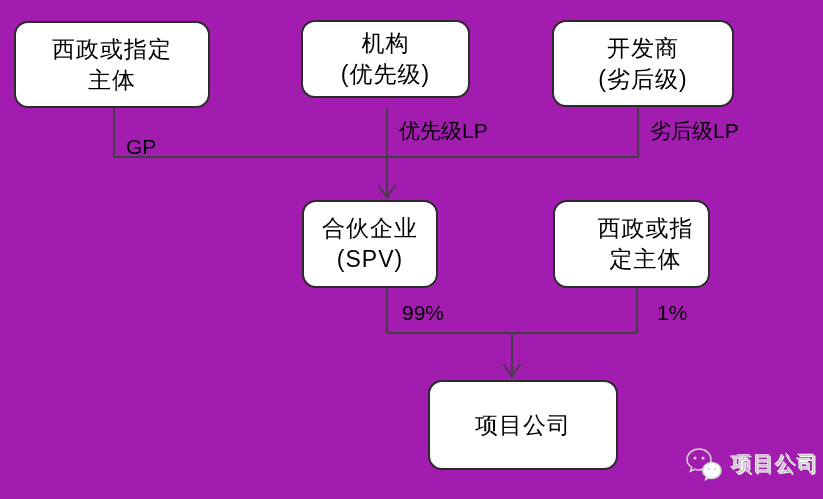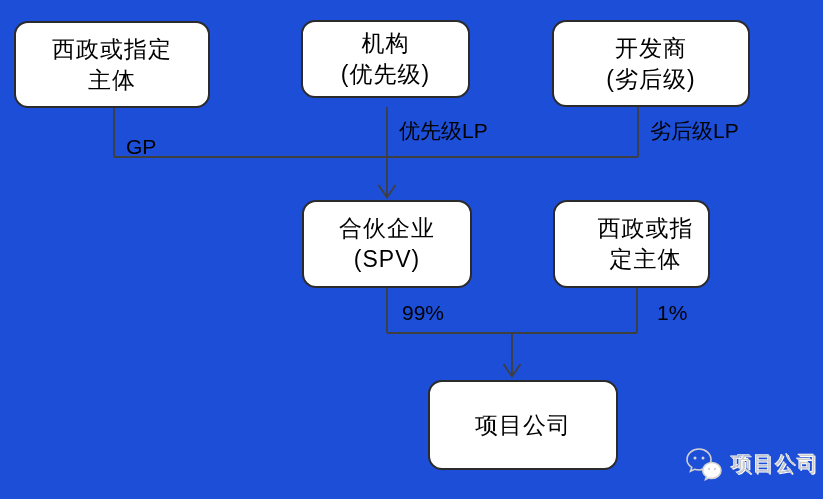--- a/index.html
+++ b/index.html
@@ -1,20 +1,20 @@
 <!DOCTYPE html>
 <html><head>
 <meta charset="utf-8">
 <style>
   html, body { margin: 0; padding: 0; background: #ffffff; }
   #stage {
     position: relative;
     width: 823px;
     height: 499px;
-    background: #1d4ed8;
+    background: #a21caf;
     overflow: hidden;
     font-family: "Liberation Sans", "DejaVu Sans", sans-serif;
     color: #000000;
   }
   .node {
     position: absolute;
     box-sizing: border-box;
     border: 2.5px solid #2b2b2b;
     border-radius: 14px;
     background: #ffffff;
@@ -80,30 +80,30 @@
   <div class="node" style="left:14px; top:21px; width:196px; height:87px;">
     <span>西政或指定</span>
     <span>主体</span>
   </div>
 
   <div class="node" style="left:301px; top:20px; width:169px; height:78px;">
     <span>机构</span>
     <span>(优先级)</span>
   </div>
 
-  <div class="node" style="left:552px; top:20px; width:198px; height:87px;">
+  <div class="node" style="left:552px; top:20px; width:182px; height:87px;">
     <span>开发商</span>
     <span>(劣后级)</span>
   </div>
 
   <div class="edge-label" style="left:126px; top:136px;">GP</div>
   <div class="edge-label" style="left:399px; top:120px;">优先级LP</div>
   <div class="edge-label" style="left:650px; top:120px;">劣后级LP</div>
 
-  <div class="node" style="left:302px; top:200px; width:170px; height:88px;">
+  <div class="node" style="left:302px; top:200px; width:136px; height:88px;">
     <span>合伙企业</span>
     <span>(SPV)</span>
   </div>
 
   <div class="node" style="left:553px; top:200px; width:157px; height:88px;padding-left:28px;">
     <span>西政或指</span>
     <span>定主体</span>
   </div>
 
   <div class="edge-label" style="left:402px; top:302px;">99%</div>

